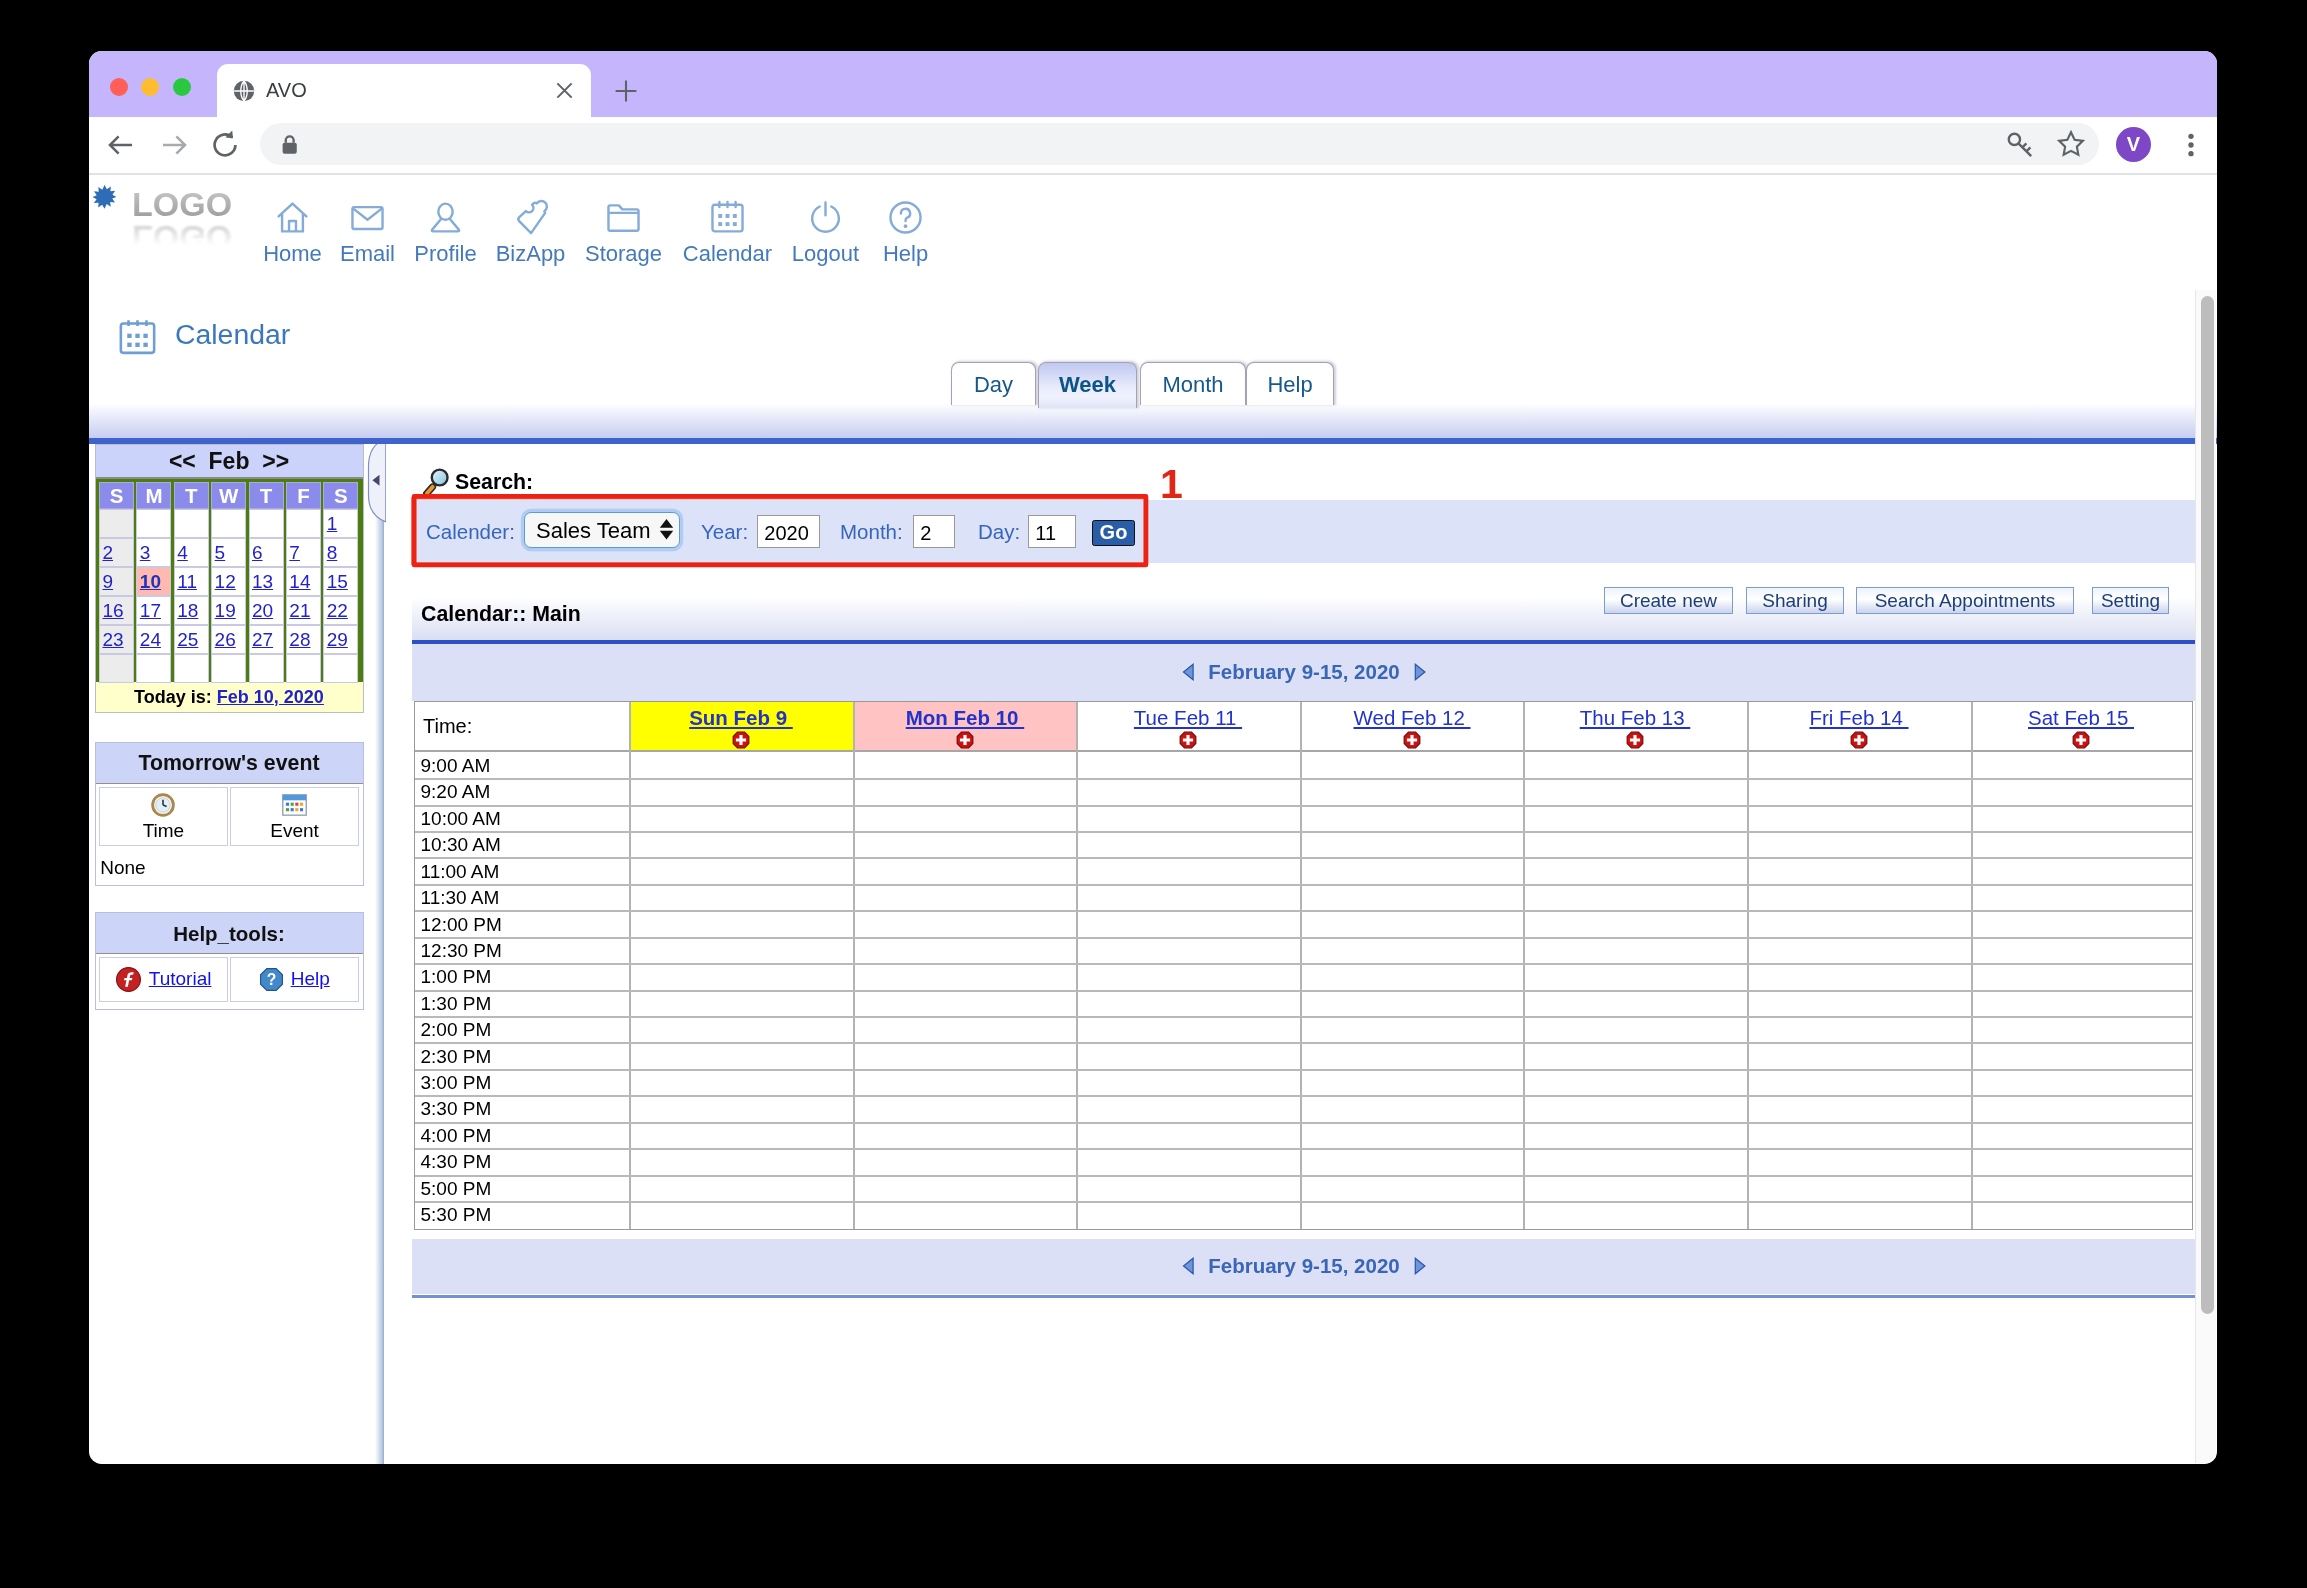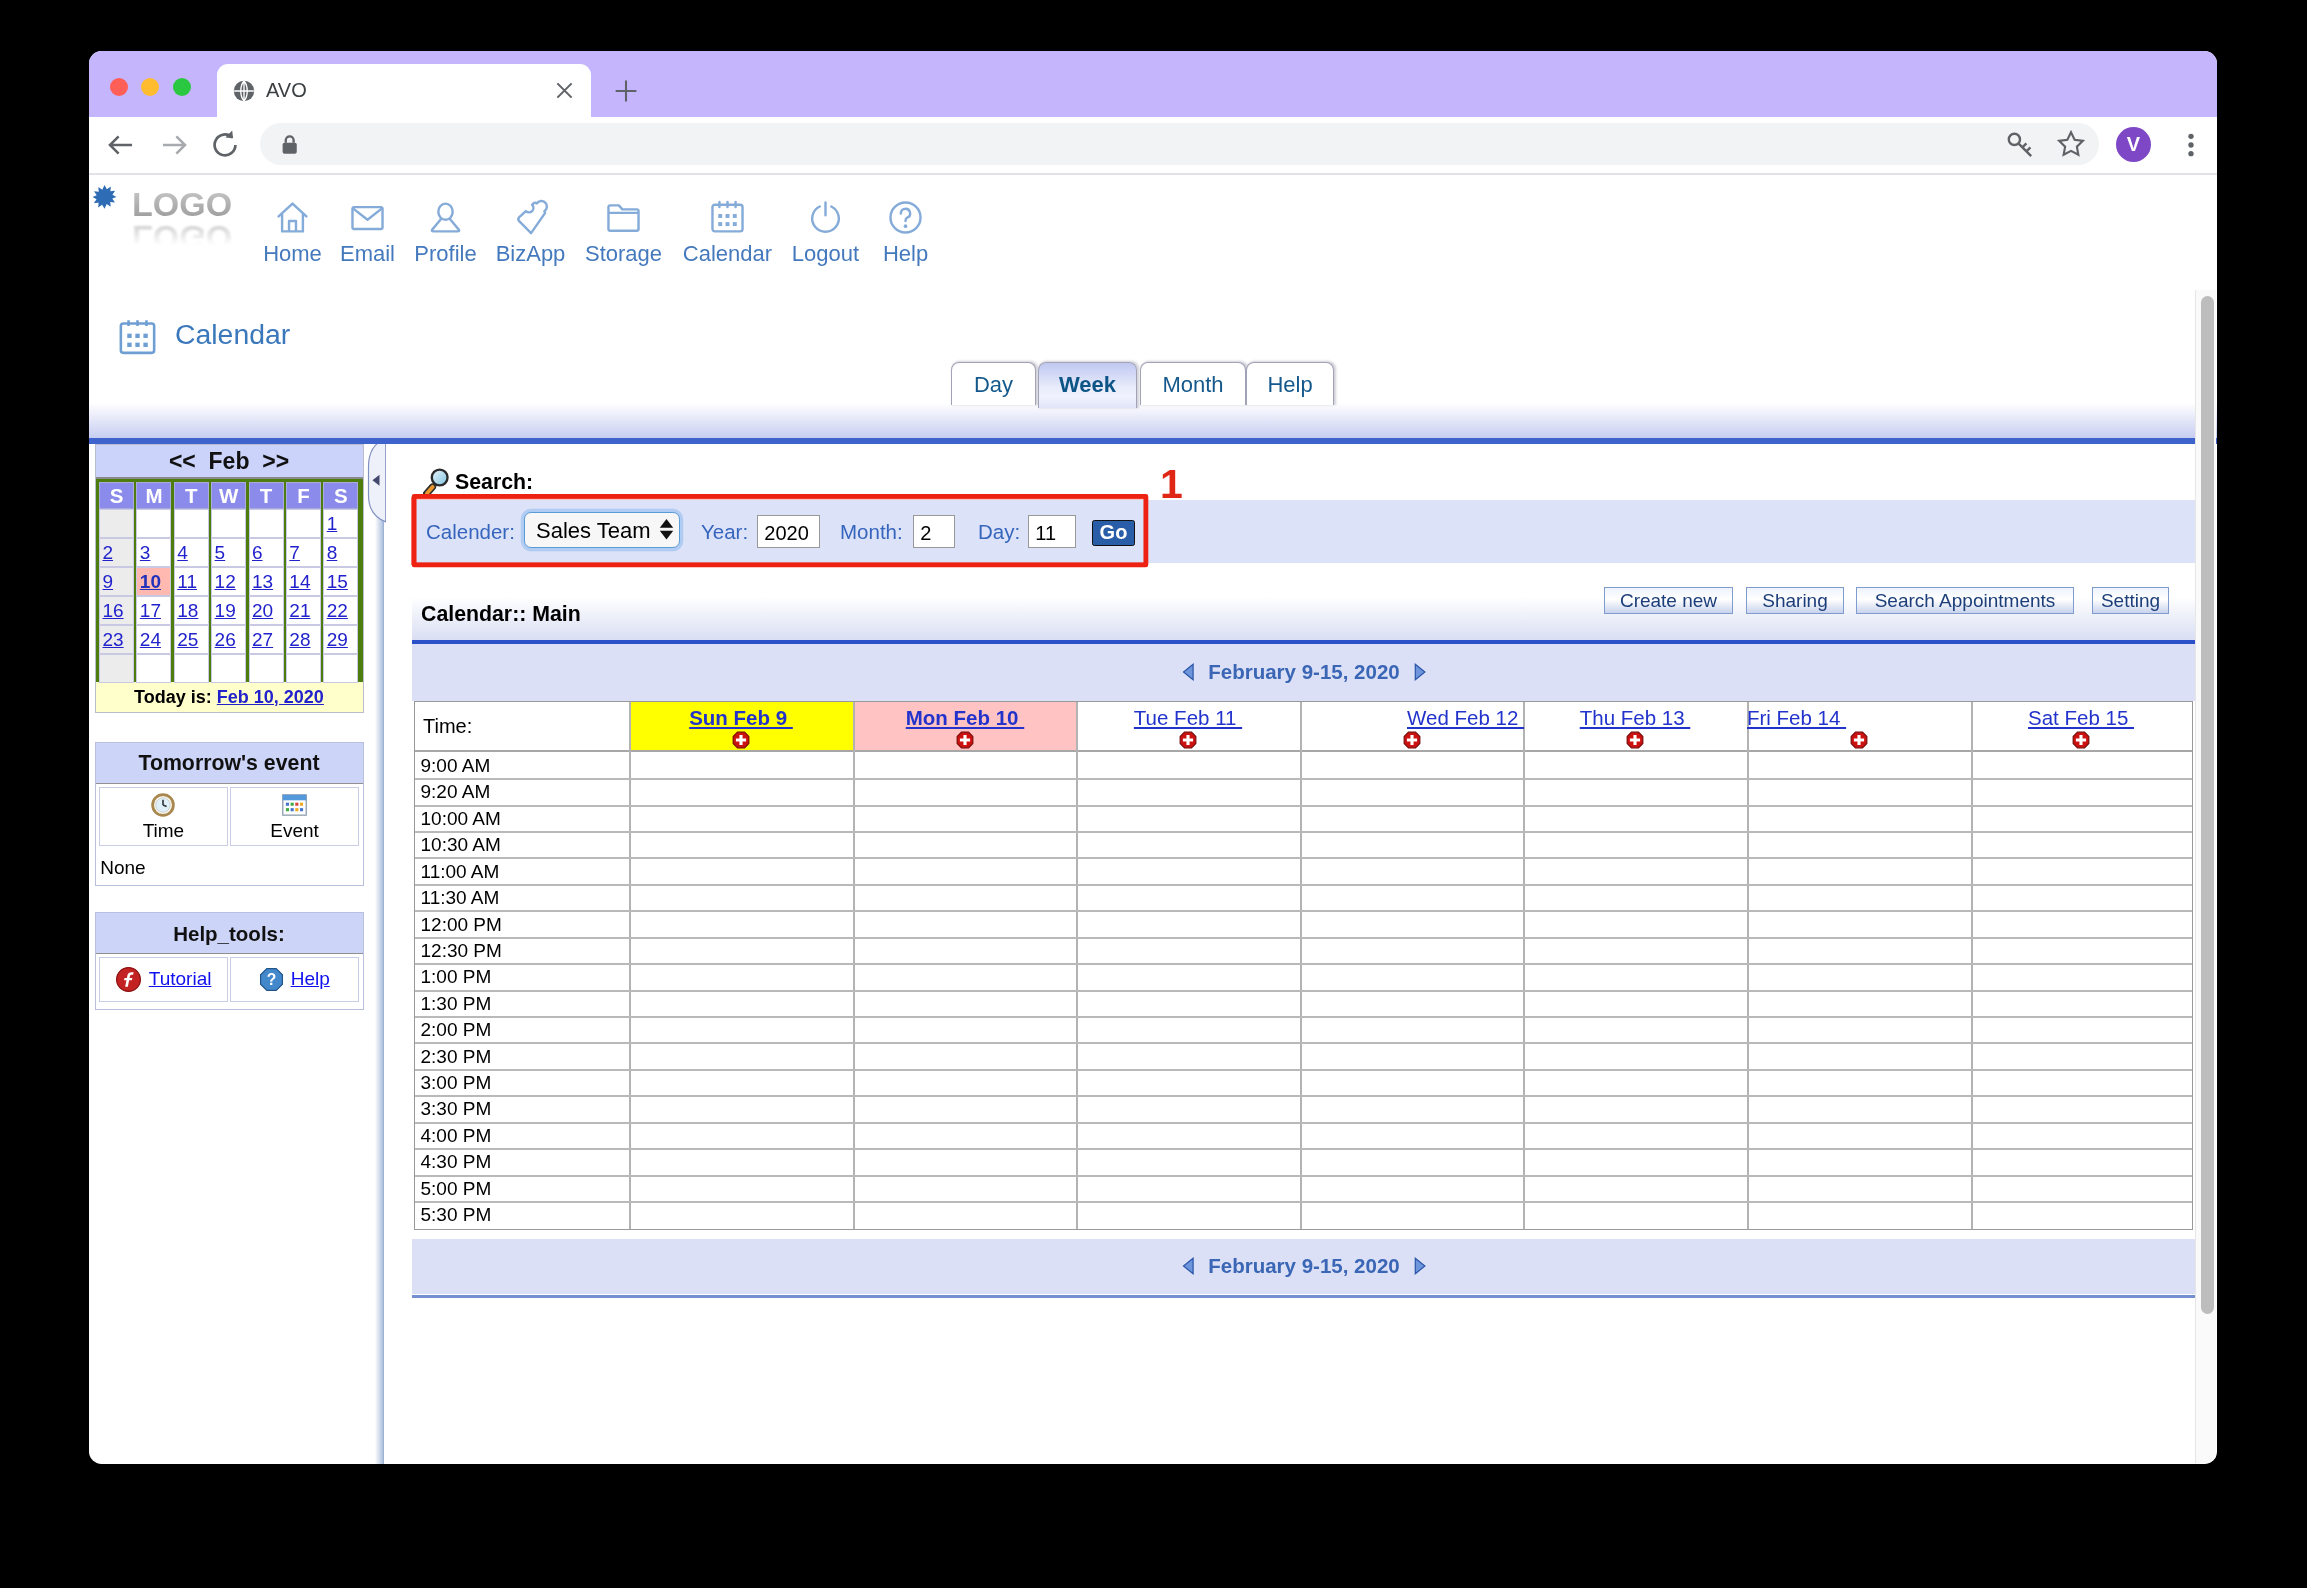--- a/index.html
+++ b/index.html
@@ -467,29 +467,29 @@
           <path d="M9.5 5 h4 v4.5 H18 v4 h-4.5 V18 h-4 v-4.5 H5 v-4 h4.5 z" fill="#fff"></path>
         </svg></div>
     <div style="position:absolute;left:438px;top:4px;width:224px;text-align:center;"><span style="font-size:20.5px;font-weight:bold;color:#2233cc;text-decoration:underline;">Mon Feb 10&nbsp;</span><svg width="18" height="18" viewBox="0 0 23 23" style="display:block;margin:0.8px auto 0;">
           <path d="M7 1.5 h9 l5.5 5.5 v9 l-5.5 5.5 h-9 L1.5 16 v-9 z" fill="#cc1111" stroke="#7a0808" stroke-width="1.5"></path>
           <path d="M9.5 5 h4 v4.5 H18 v4 h-4.5 V18 h-4 v-4.5 H5 v-4 h4.5 z" fill="#fff"></path>
         </svg></div>
     <div style="position:absolute;left:661px;top:4px;width:224px;text-align:center;"><span style="font-size:20.5px;color:#2233cc;text-decoration:underline;">Tue Feb 11&nbsp;</span><svg width="18" height="18" viewBox="0 0 23 23" style="display:block;margin:0.8px auto 0;">
           <path d="M7 1.5 h9 l5.5 5.5 v9 l-5.5 5.5 h-9 L1.5 16 v-9 z" fill="#cc1111" stroke="#7a0808" stroke-width="1.5"></path>
           <path d="M9.5 5 h4 v4.5 H18 v4 h-4.5 V18 h-4 v-4.5 H5 v-4 h4.5 z" fill="#fff"></path>
         </svg></div>
-    <div style="position:absolute;left:885px;top:4px;width:224px;text-align:right;"><span style="font-size:20.5px;color:#2233cc;text-decoration:underline;">Wed Feb 12&nbsp;</span><svg width="18" height="18" viewBox="0 0 23 23" style="display:block;margin:0.8px auto 0;">
+    <div style="position:absolute;left:885px;top:4px;width:224px;text-align:center;"><span style="font-size:20.5px;color:#2233cc;text-decoration:underline;">Wed Feb 12&nbsp;</span><svg width="18" height="18" viewBox="0 0 23 23" style="display:block;margin:0.8px auto 0;">
           <path d="M7 1.5 h9 l5.5 5.5 v9 l-5.5 5.5 h-9 L1.5 16 v-9 z" fill="#cc1111" stroke="#7a0808" stroke-width="1.5"></path>
           <path d="M9.5 5 h4 v4.5 H18 v4 h-4.5 V18 h-4 v-4.5 H5 v-4 h4.5 z" fill="#fff"></path>
         </svg></div>
     <div style="position:absolute;left:1108px;top:4px;width:224px;text-align:center;"><span style="font-size:20.5px;color:#2233cc;text-decoration:underline;">Thu Feb 13&nbsp;</span><svg width="18" height="18" viewBox="0 0 23 23" style="display:block;margin:0.8px auto 0;">
           <path d="M7 1.5 h9 l5.5 5.5 v9 l-5.5 5.5 h-9 L1.5 16 v-9 z" fill="#cc1111" stroke="#7a0808" stroke-width="1.5"></path>
           <path d="M9.5 5 h4 v4.5 H18 v4 h-4.5 V18 h-4 v-4.5 H5 v-4 h4.5 z" fill="#fff"></path>
         </svg></div>
-    <div style="position:absolute;left:1332px;top:4px;width:224px;"><span style="font-size:20.5px;color:#2233cc;text-decoration:underline;">Fri Feb 14&nbsp;</span><svg width="18" height="18" viewBox="0 0 23 23" style="display:block;margin:0.8px auto 0;">
+    <div style="position:absolute;left:1332px;top:4px;width:224px;text-align:center;"><span style="font-size:20.5px;color:#2233cc;text-decoration:underline;">Fri Feb 14&nbsp;</span><svg width="18" height="18" viewBox="0 0 23 23" style="display:block;margin:0.8px auto 0;">
           <path d="M7 1.5 h9 l5.5 5.5 v9 l-5.5 5.5 h-9 L1.5 16 v-9 z" fill="#cc1111" stroke="#7a0808" stroke-width="1.5"></path>
           <path d="M9.5 5 h4 v4.5 H18 v4 h-4.5 V18 h-4 v-4.5 H5 v-4 h4.5 z" fill="#fff"></path>
         </svg></div>
     <div style="position:absolute;left:1556px;top:4px;width:220px;text-align:center;"><span style="font-size:20.5px;color:#2233cc;text-decoration:underline;">Sat Feb 15&nbsp;</span><svg width="18" height="18" viewBox="0 0 23 23" style="display:block;margin:0.8px auto 0;">
           <path d="M7 1.5 h9 l5.5 5.5 v9 l-5.5 5.5 h-9 L1.5 16 v-9 z" fill="#cc1111" stroke="#7a0808" stroke-width="1.5"></path>
           <path d="M9.5 5 h4 v4.5 H18 v4 h-4.5 V18 h-4 v-4.5 H5 v-4 h4.5 z" fill="#fff"></path>
         </svg></div>
     <div style="position:absolute;left:5.5px;top:53px;font-size:19px;color:#000;">9:00 AM</div>
     <div style="position:absolute;left:5.5px;top:79px;font-size:19px;color:#000;">9:20 AM</div>
     <div style="position:absolute;left:5.5px;top:106px;font-size:19px;color:#000;">10:00 AM</div>

